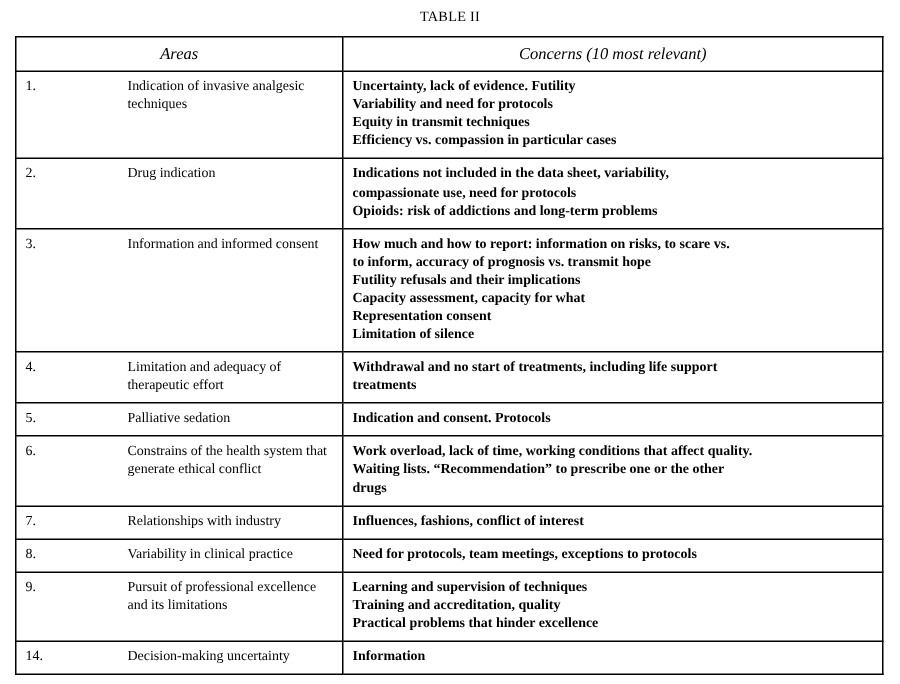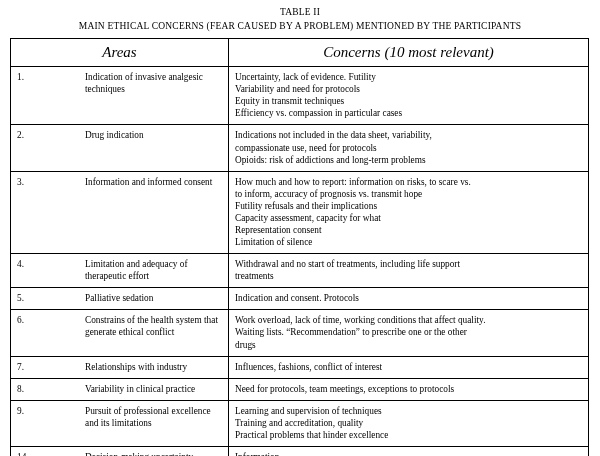--- a/index.html
+++ b/index.html
@@ -41,21 +41,21 @@
   table.tbl th, table.tbl td {
     vertical-align: top;
     padding: 4px 6px 5px 6px;
     font-size: 9.3px;
     line-height: 1.30;
   }
   table.tbl th {
     text-align: center;
     font-style: italic;
     font-weight: normal;
-    font-size: 15px;
+    font-size: 11px;
     padding-top: 4px;
     padding-bottom: 4px;
   }
   col.c1 { width: 218px; }
   col.c2 { width: 360px; }
 
   td.area {
     padding-left: 5px;
   }
   .area-row {
@@ -66,33 +66,33 @@
     width: 20px;
     flex: 0 0 20px;
     text-align: left;
   }
   .area-txt {
     flex: 1 1 auto;
     margin-left: 48px;
   }
   td.concerns {
     padding-left: 7px;
+    font-weight: bold;
   }
   .cline {
     white-space: normal;
   }
 </style>
 </head>
 <body>
 
 <div class="page">
 
   <div class="caption">
     <div class="line1">TABLE II</div>
-    <div class="line2">MAIN ETHICAL CONCERNS (FEAR CAUSED BY A PROBLEM) MENTIONED BY THE PARTICIPANTS</div>
   </div>
 
   <table class="tbl">
     <colgroup>
         <col class="c1">
         <col class="c2">
       </colgroup>
     <thead>
       <tr>
         <th>Areas</th>

